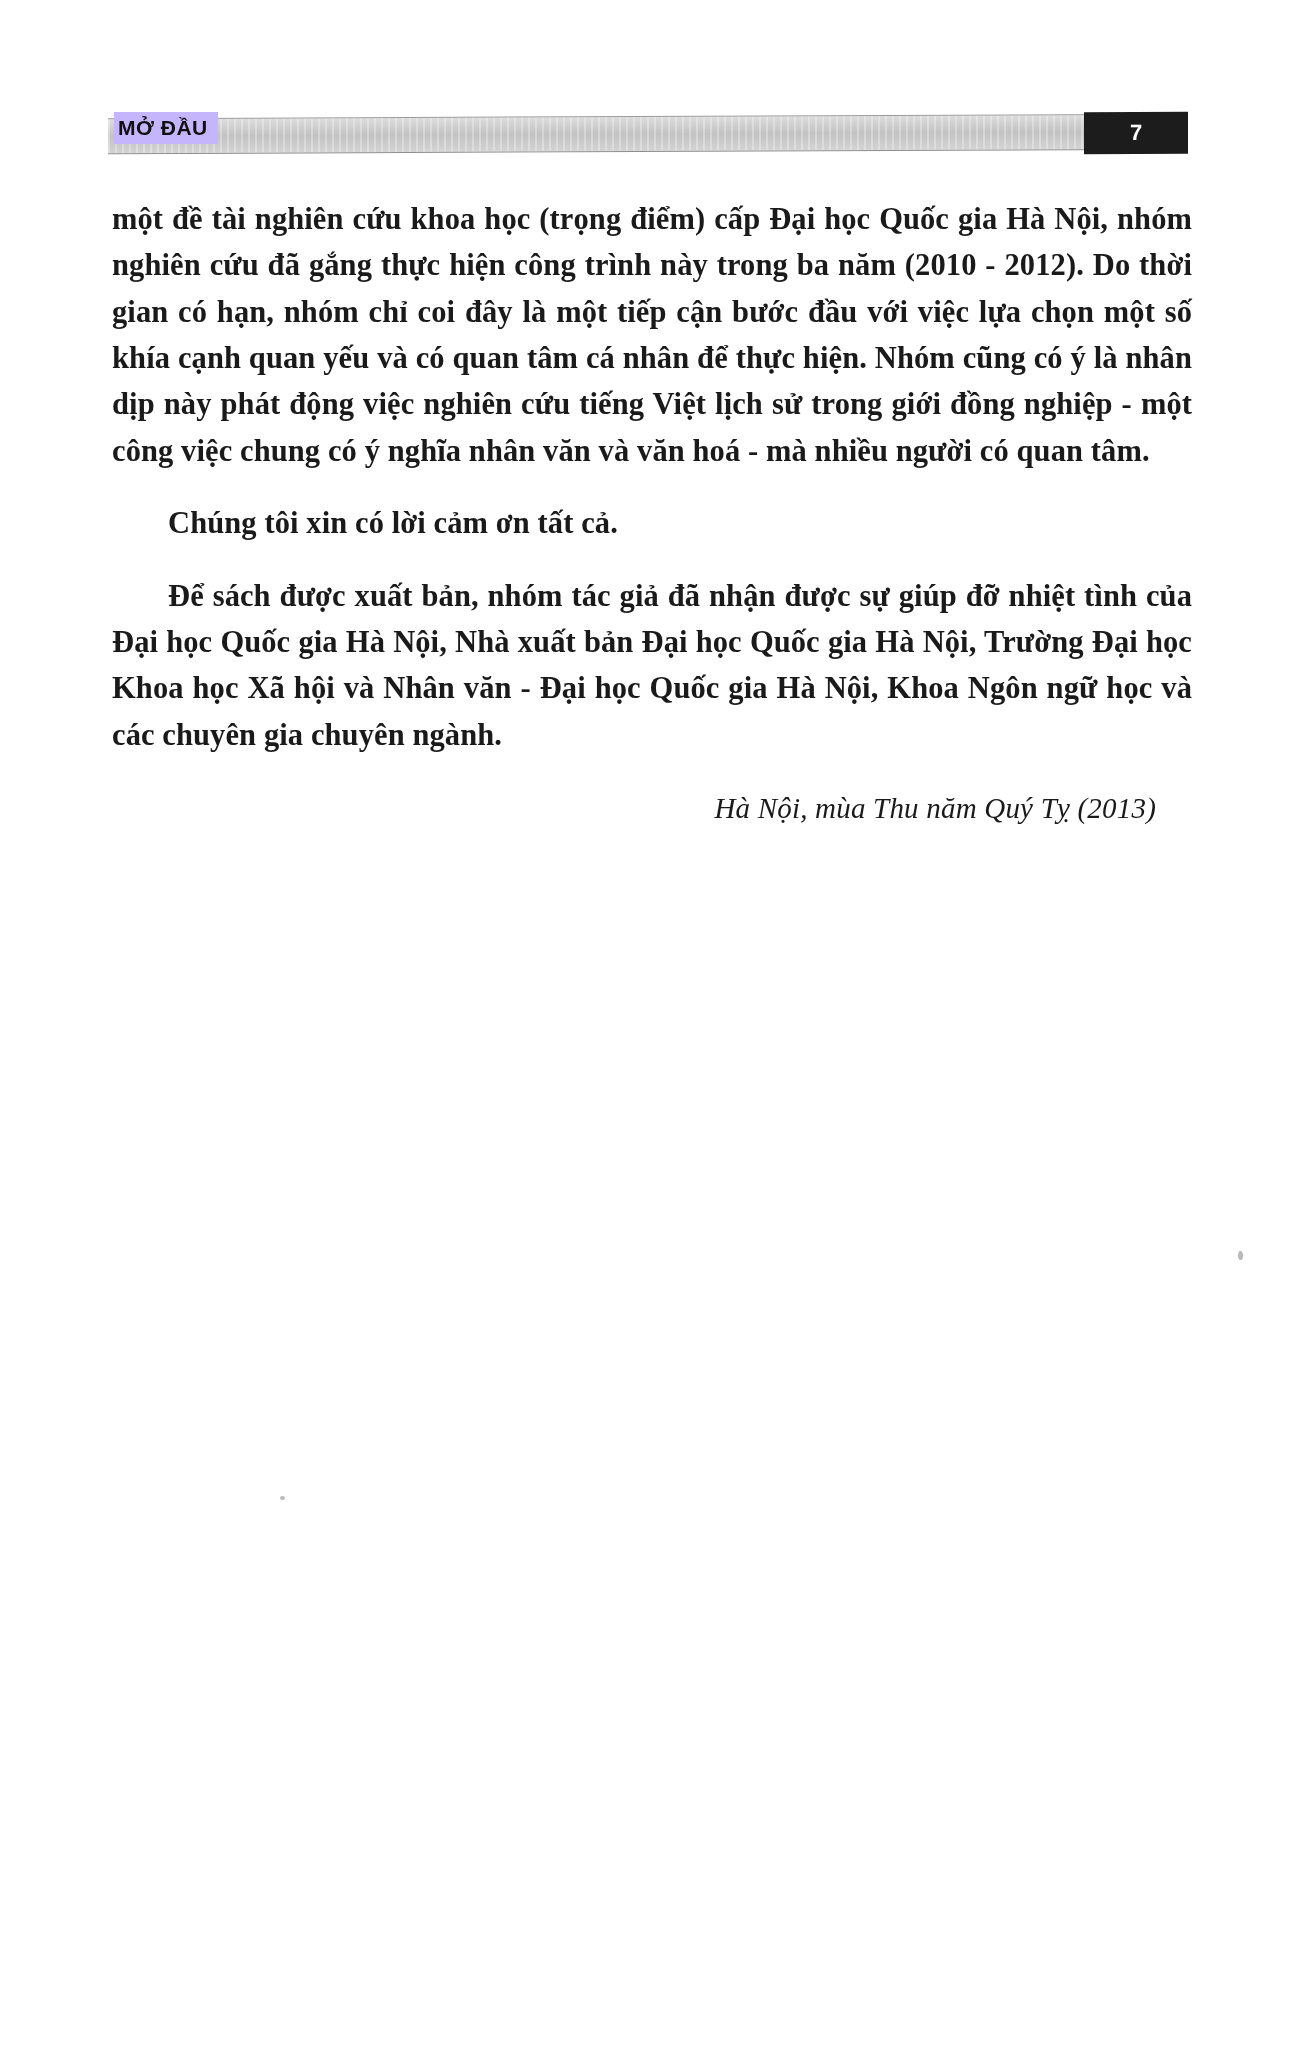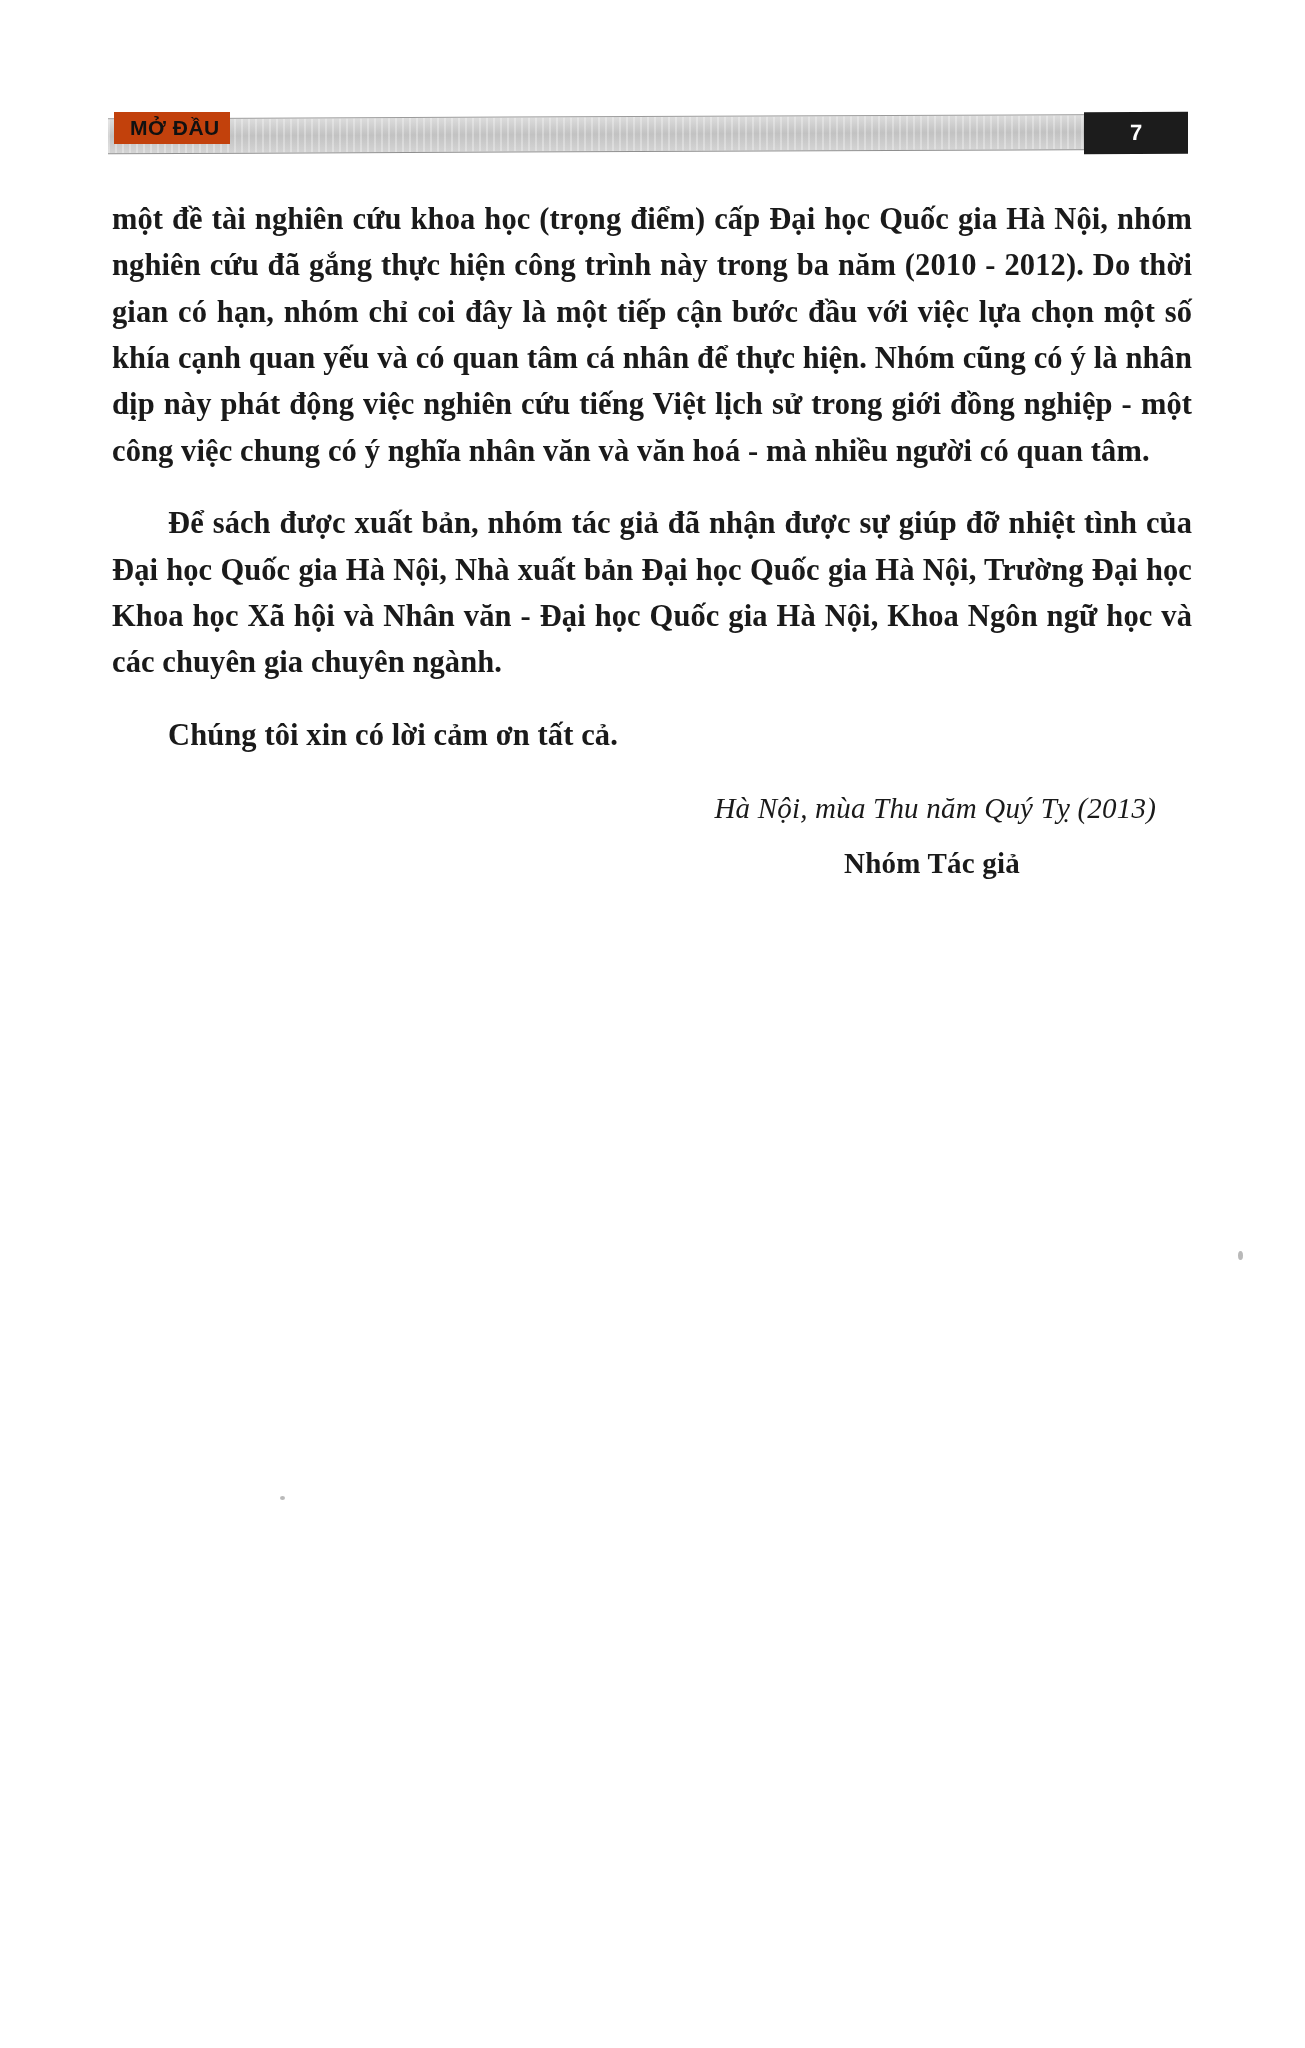--- a/index.html
+++ b/index.html
@@ -37,22 +37,22 @@
     
     background-image:
       repeating-linear-gradient(90deg, rgba(255,255,255,0.30) 0px, rgba(255,255,255,0.30) 2px, rgba(0,0,0,0.0) 2px, rgba(0,0,0,0.0) 7px),
       linear-gradient(180deg,#dcdcdc 0%, #c2c2c2 50%, #d4d4d4 100%);
     transform: skewY(-0.25deg);
   }
   .header-title {
     position: absolute;
     left: 6px;
     top: 0px;
-    padding: 4px 10px 4px 16px;
-    background: #c2410c;
+    padding: 4px 10px 4px 4px;
+    background: #c4b5fd;
     font-family: "Liberation Sans", sans-serif;
     font-weight: bold;
     font-size: 21px;
     letter-spacing: 0.5px;
     color: #111111;
     z-index: 3;
   }
   .header-pagebox {
     position: absolute;
     right: 0;
@@ -136,25 +136,24 @@
 
   <div class="header">
     <div class="header-band"></div>
     <div class="header-pagebox"></div>
     <div class="header-title">MỞ ĐẦU</div>
     <div class="header-pagenum">7</div>
   </div>
 
   <div class="body-col">
     <p class="para">một đề tài nghiên cứu khoa học (trọng điểm) cấp Đại học Quốc gia Hà Nội, nhóm nghiên cứu đã gắng thực hiện công trình này trong ba năm (2010 - 2012). Do thời gian có hạn, nhóm chỉ coi đây là một tiếp cận bước đầu với việc lựa chọn một số khía cạnh quan yếu và có quan tâm cá nhân để thực hiện. Nhóm cũng có ý là nhân dịp này phát động việc nghiên cứu tiếng Việt lịch sử trong giới đồng nghiệp - một công việc chung có ý nghĩa nhân văn và văn hoá - mà nhiều người có quan tâm.</p>
+    <p class="para indent">Chúng tôi xin có lời cảm ơn tất cả.</p>
     <p class="para indent">Để sách được xuất bản, nhóm tác giả đã nhận được sự giúp đỡ nhiệt tình của Đại học Quốc gia Hà Nội, Nhà xuất bản Đại học Quốc gia Hà Nội, Trường Đại học Khoa học Xã hội và Nhân văn - Đại học Quốc gia Hà Nội, Khoa Ngôn ngữ học và các chuyên gia chuyên ngành.</p>
-    <p class="para indent">Chúng tôi xin có lời cảm ơn tất cả.</p>
 
     <div class="signature-block">
       <div class="sig-line-1">Hà Nội, mùa Thu năm Quý Tỵ (2013)</div>
-      <div class="sig-line-2">Nhóm Tác giả</div>
     </div>
   </div>
 
   <div class="speck" style="left:1238px; top:1251px; width:5px; height:9px;"></div>
   <div class="speck" style="left:280px; top:1496px; width:5px; height:4px;"></div>
 
 </div>
 
 </body></html>

